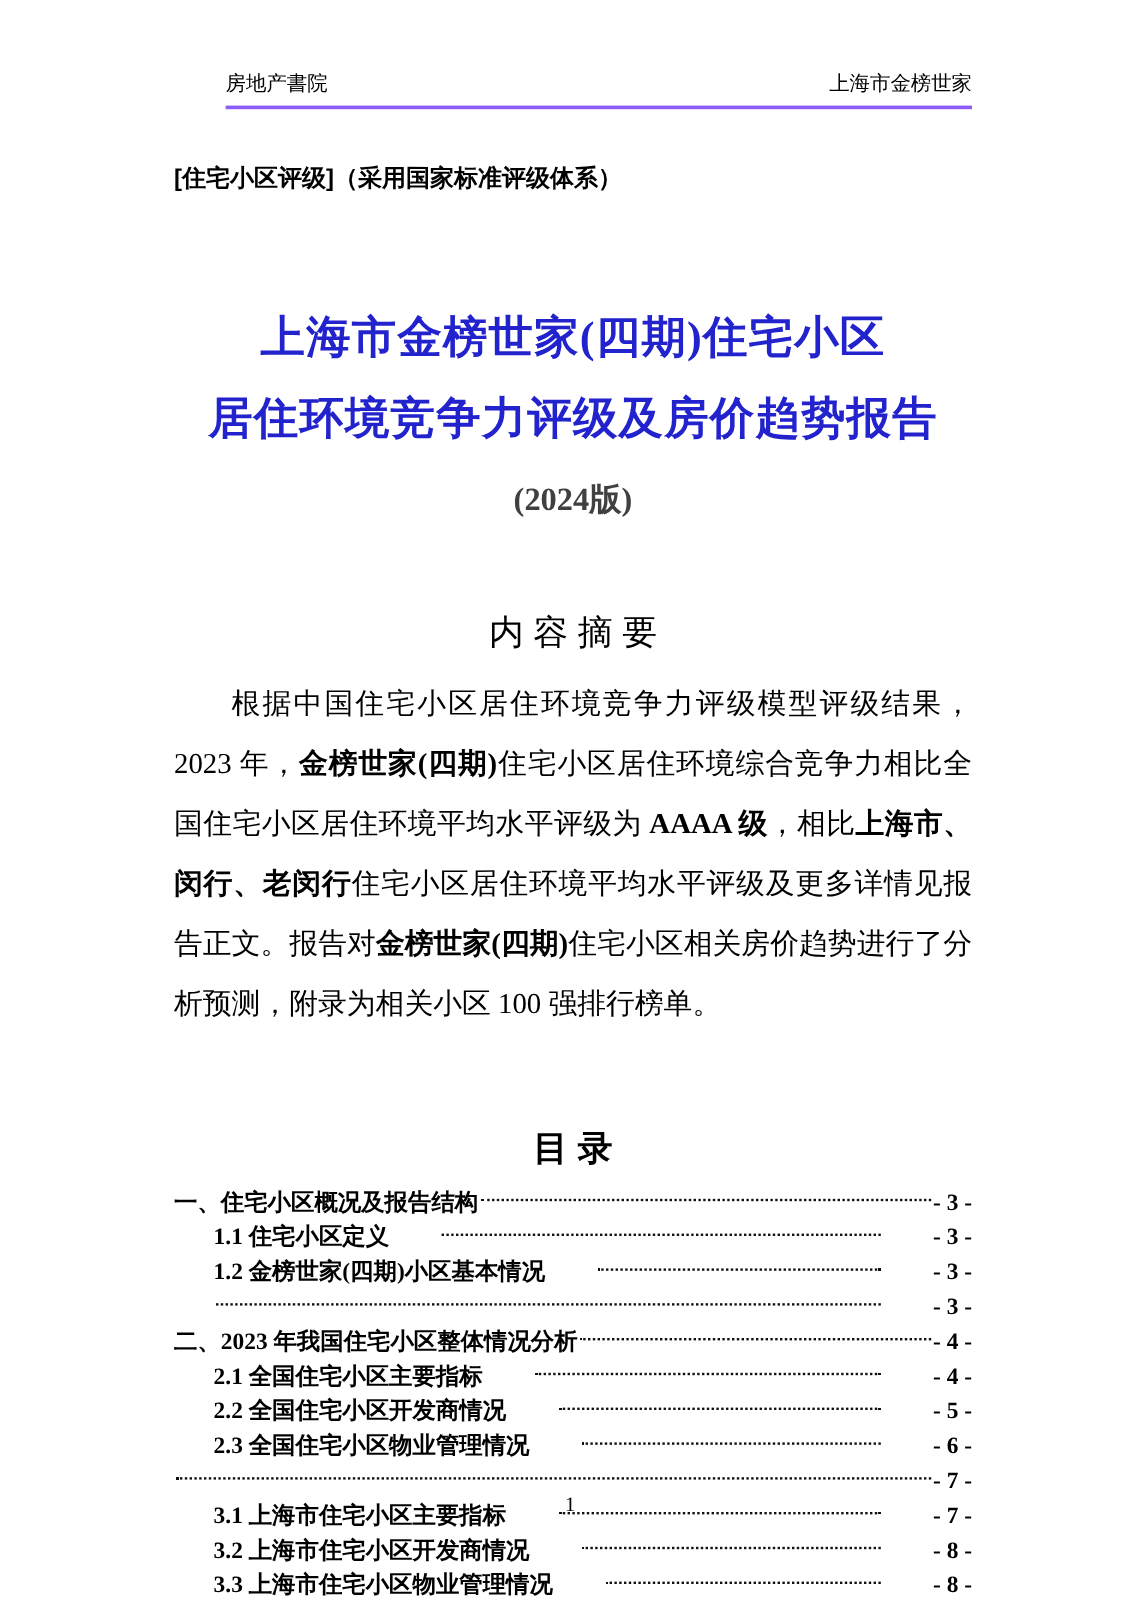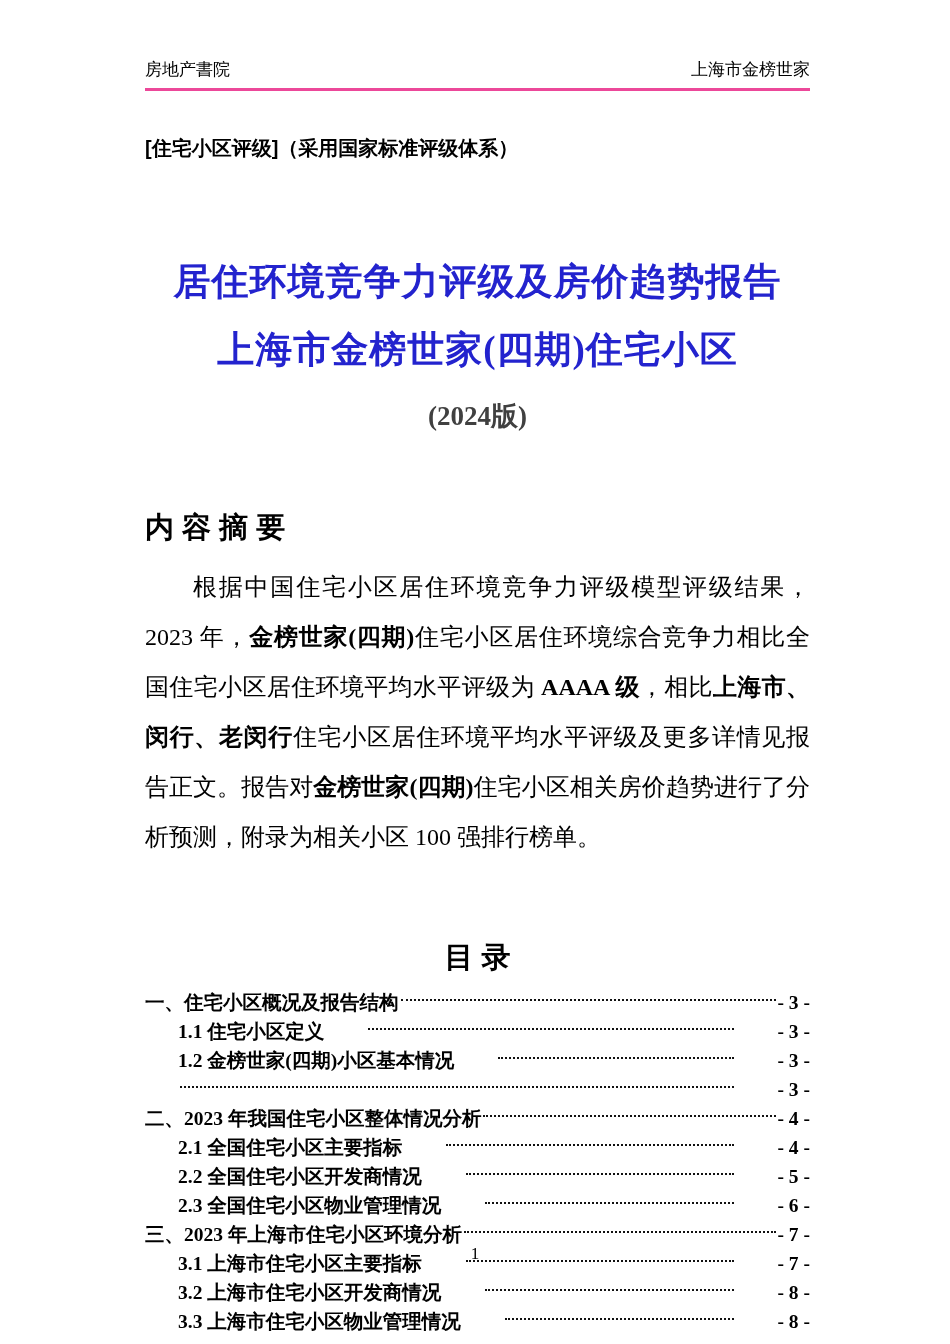--- a/index.html
+++ b/index.html
@@ -20,21 +20,22 @@
     overflow: hidden;
   }
   
   .header-bar {
     display: flex;
     justify-content: space-between;
     align-items: flex-end;
     font-family: "Liberation Sans", "DejaVu Sans", sans-serif;
     font-size: 17px;
     padding-bottom: 7px;
-    border-bottom: 3px solid #ec4899;
+    border-bottom: 3px solid #8b5cf6;
+    margin-left: 43px;
   }
   
   .category-label {
     margin-top: 44px;
     font-family: "Liberation Sans", "DejaVu Sans", sans-serif;
     font-weight: bold;
     font-size: 20px;
   }
   
   .title-block {
@@ -47,23 +48,23 @@
     line-height: 68px;
     letter-spacing: 1px;
   }
   .title-sub {
     font-size: 27px;
     line-height: 64px;
   }
   
   .summary-heading {
     margin-top: 60px;
-    text-align: left;
+    text-align: center;
     font-family: "Liberation Sans", "DejaVu Sans", sans-serif;
-    font-weight: bold;
+    font-weight: normal;
     font-size: 29px;
   }
   .summary-paragraph {
     margin: 14px 0 0 0;
     font-size: 24px;
     line-height: 50px;
     text-align: justify;
     text-justify: inter-ideograph;
     text-indent: 2em;
   }
@@ -111,22 +112,22 @@
 <div class="page">
 
   <div class="header-bar">
     <span>房地产書院</span>
     <span>上海市金榜世家</span>
   </div>
 
   <div class="category-label">[住宅小区评级]（采用国家标准评级体系）</div>
 
   <div class="title-block">
+    <div class="title-line" style="color: rgb(35, 35, 206);">上海市金榜世家(四期)住宅小区</div>
     <div class="title-line" style="color: rgb(35, 35, 206);">居住环境竞争力评级及房价趋势报告</div>
-    <div class="title-line" style="color: rgb(35, 35, 206);">上海市金榜世家(四期)住宅小区</div>
     <div class="title-sub" style="color: #404040;">(2024版)</div>
   </div>
 
   <div class="summary-heading">内 容 摘 要</div>
 
   <p class="summary-paragraph"><span class="">根据中国住宅小区居住环境竞争力评级模型评级结果，2023 年，</span><span class="bold">金榜世家(四期)</span><span class="">住宅小区居住环境综合竞争力相比全国住宅小区居住环境平均水平评级为 </span><span class="bold">AAAA 级</span><span class="">，相比</span><span class="bold">上海市、闵行、老闵行</span><span class="">住宅小区居住环境平均水平评级及更多详情见报告正文。报告对</span><span class="bold">金榜世家(四期)</span><span class="">住宅小区相关房价趋势进行了分析预测，附录为相关小区 100 强排行榜单。</span></p>
 
   <div class="toc-heading">目  录</div>
 
   <div class="toc-list">
@@ -163,21 +164,20 @@
         <span class="toc-label">2.2 全国住宅小区开发商情况</span>
         <span class="toc-dots"></span>
         <span class="toc-page">- 5 -</span>
       </div>
       <div class="toc-row level-2">
         <span class="toc-label">2.3 全国住宅小区物业管理情况</span>
         <span class="toc-dots"></span>
         <span class="toc-page">- 6 -</span>
       </div>
       <div class="toc-row level-1">
-        <span class="toc-label">三、2023 年上海市住宅小区环境分析</span>
         <span class="toc-dots"></span>
         <span class="toc-page">- 7 -</span>
       </div>
       <div class="toc-row level-2">
         <span class="toc-label">3.1 上海市住宅小区主要指标</span>
         <span class="toc-dots"></span>
         <span class="toc-page">- 7 -</span>
       </div>
       <div class="toc-row level-2">
         <span class="toc-label">3.2 上海市住宅小区开发商情况</span>

